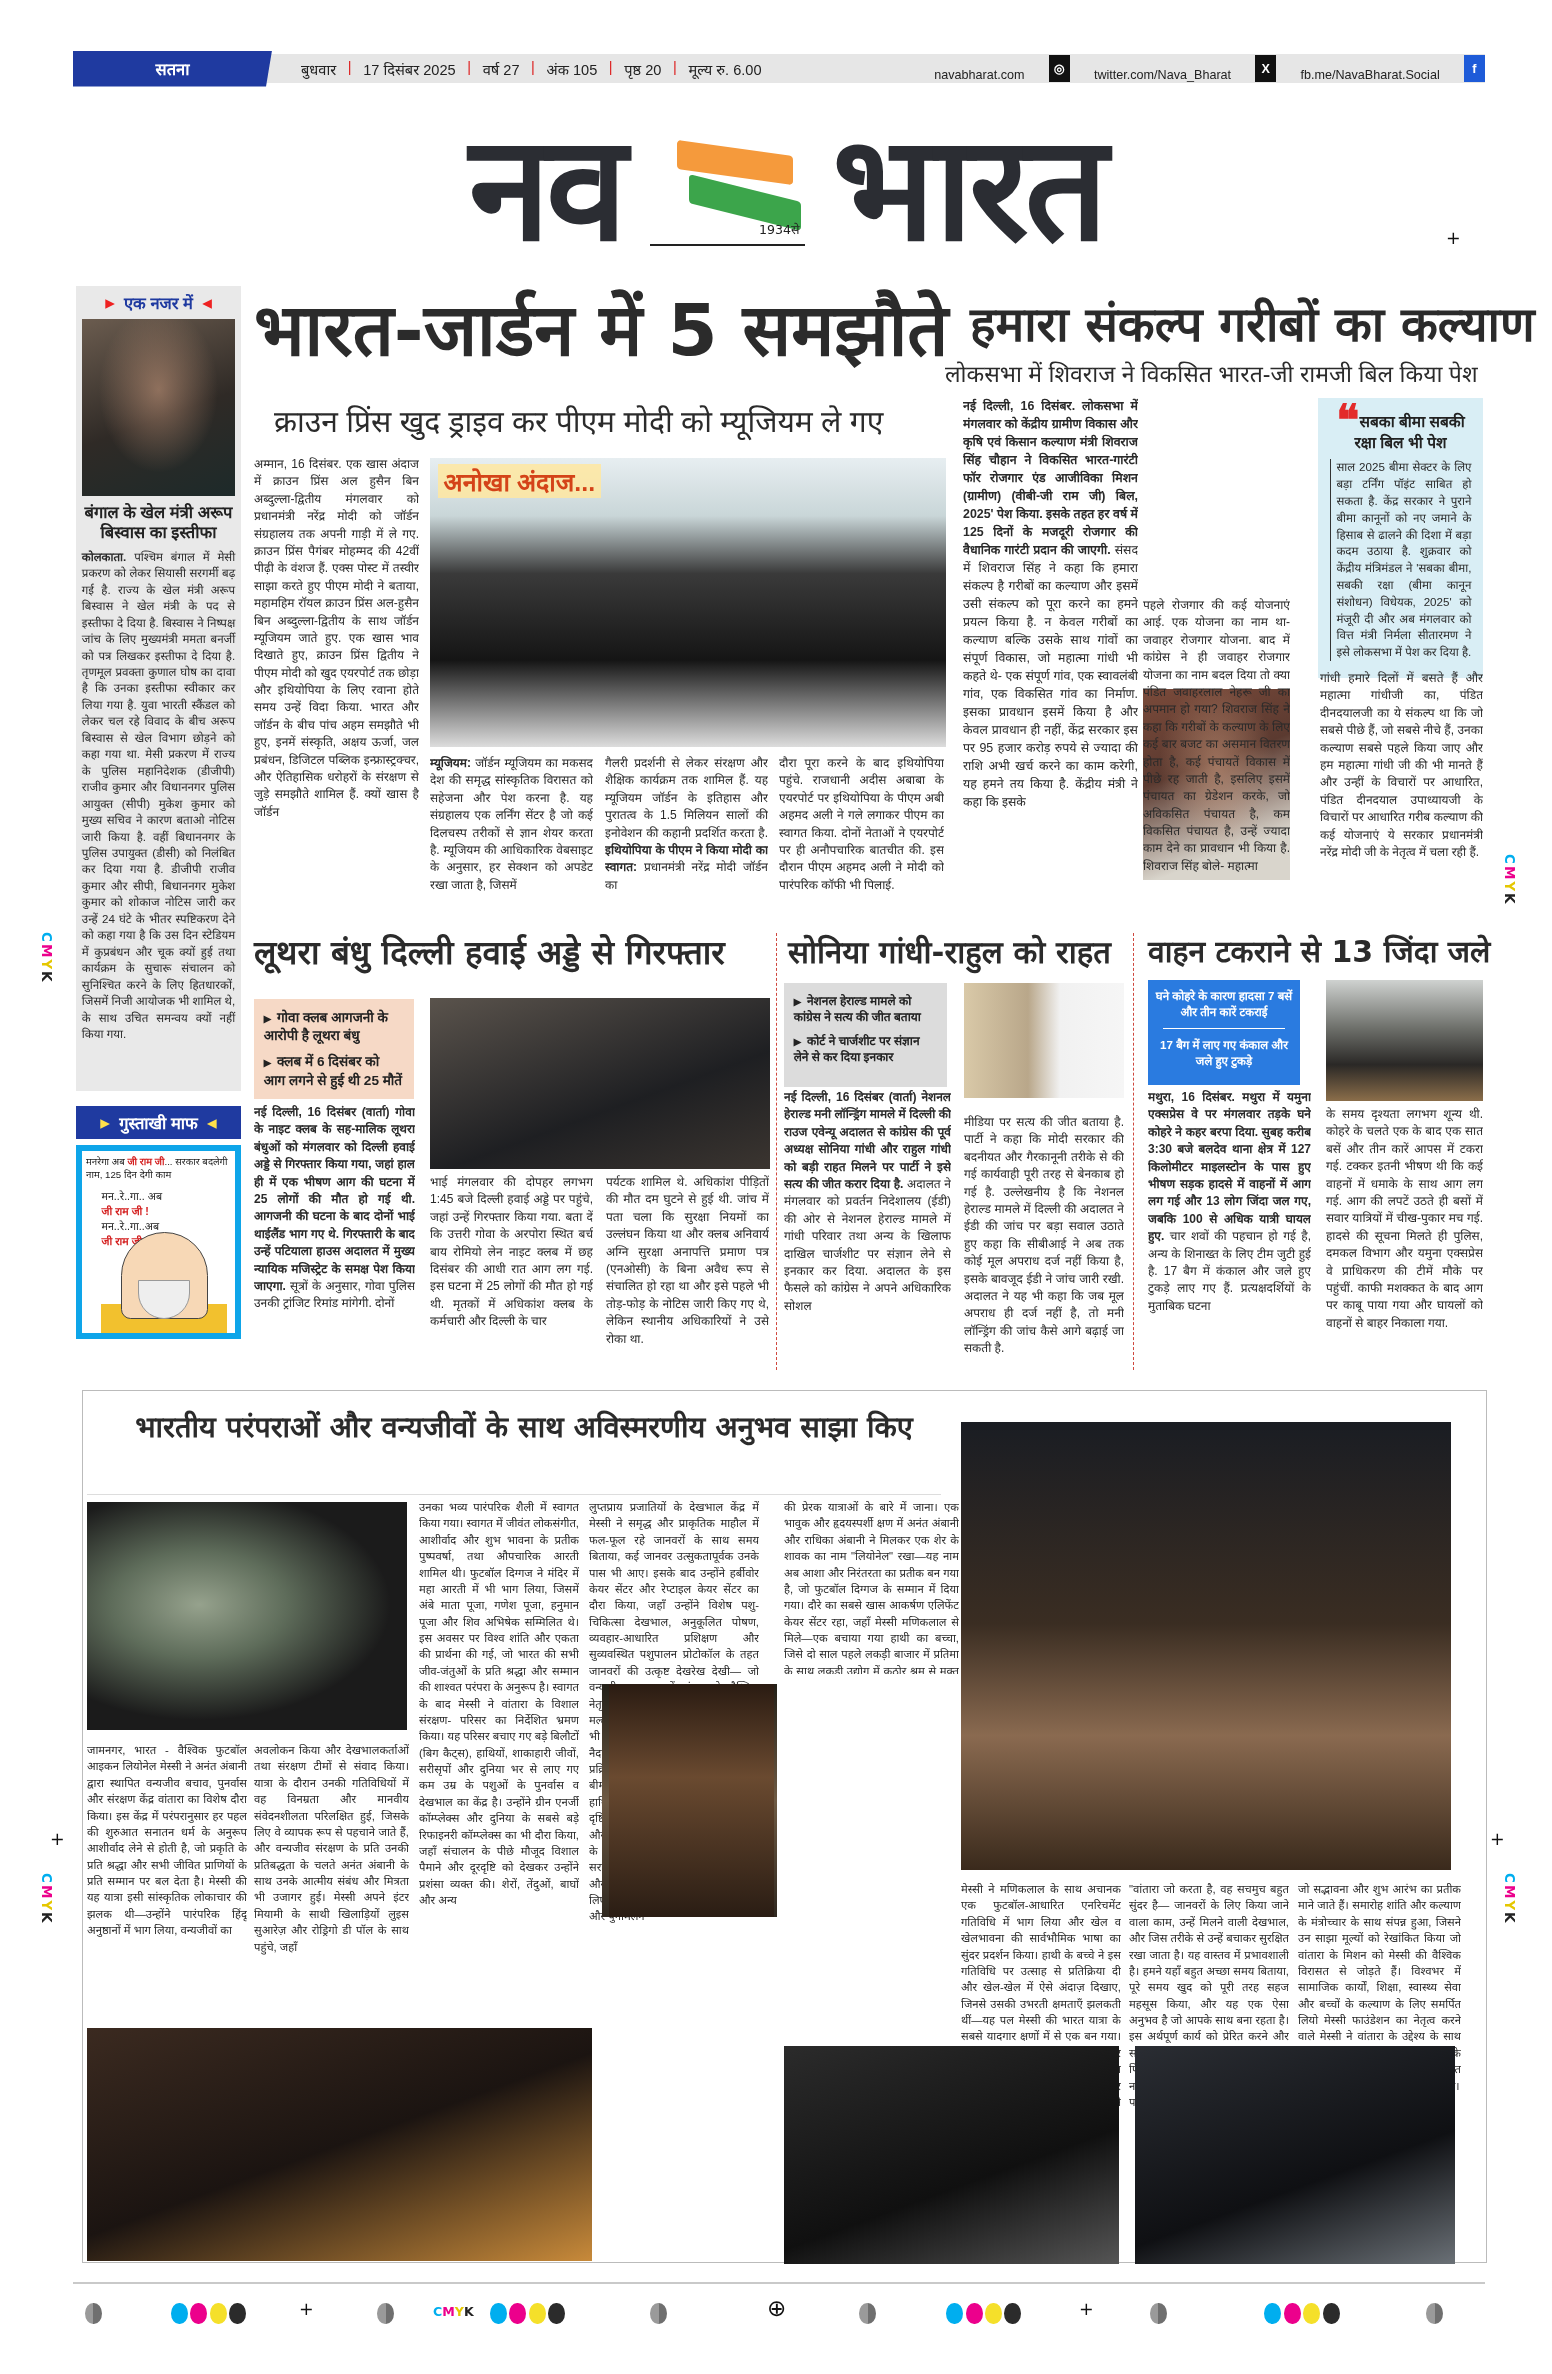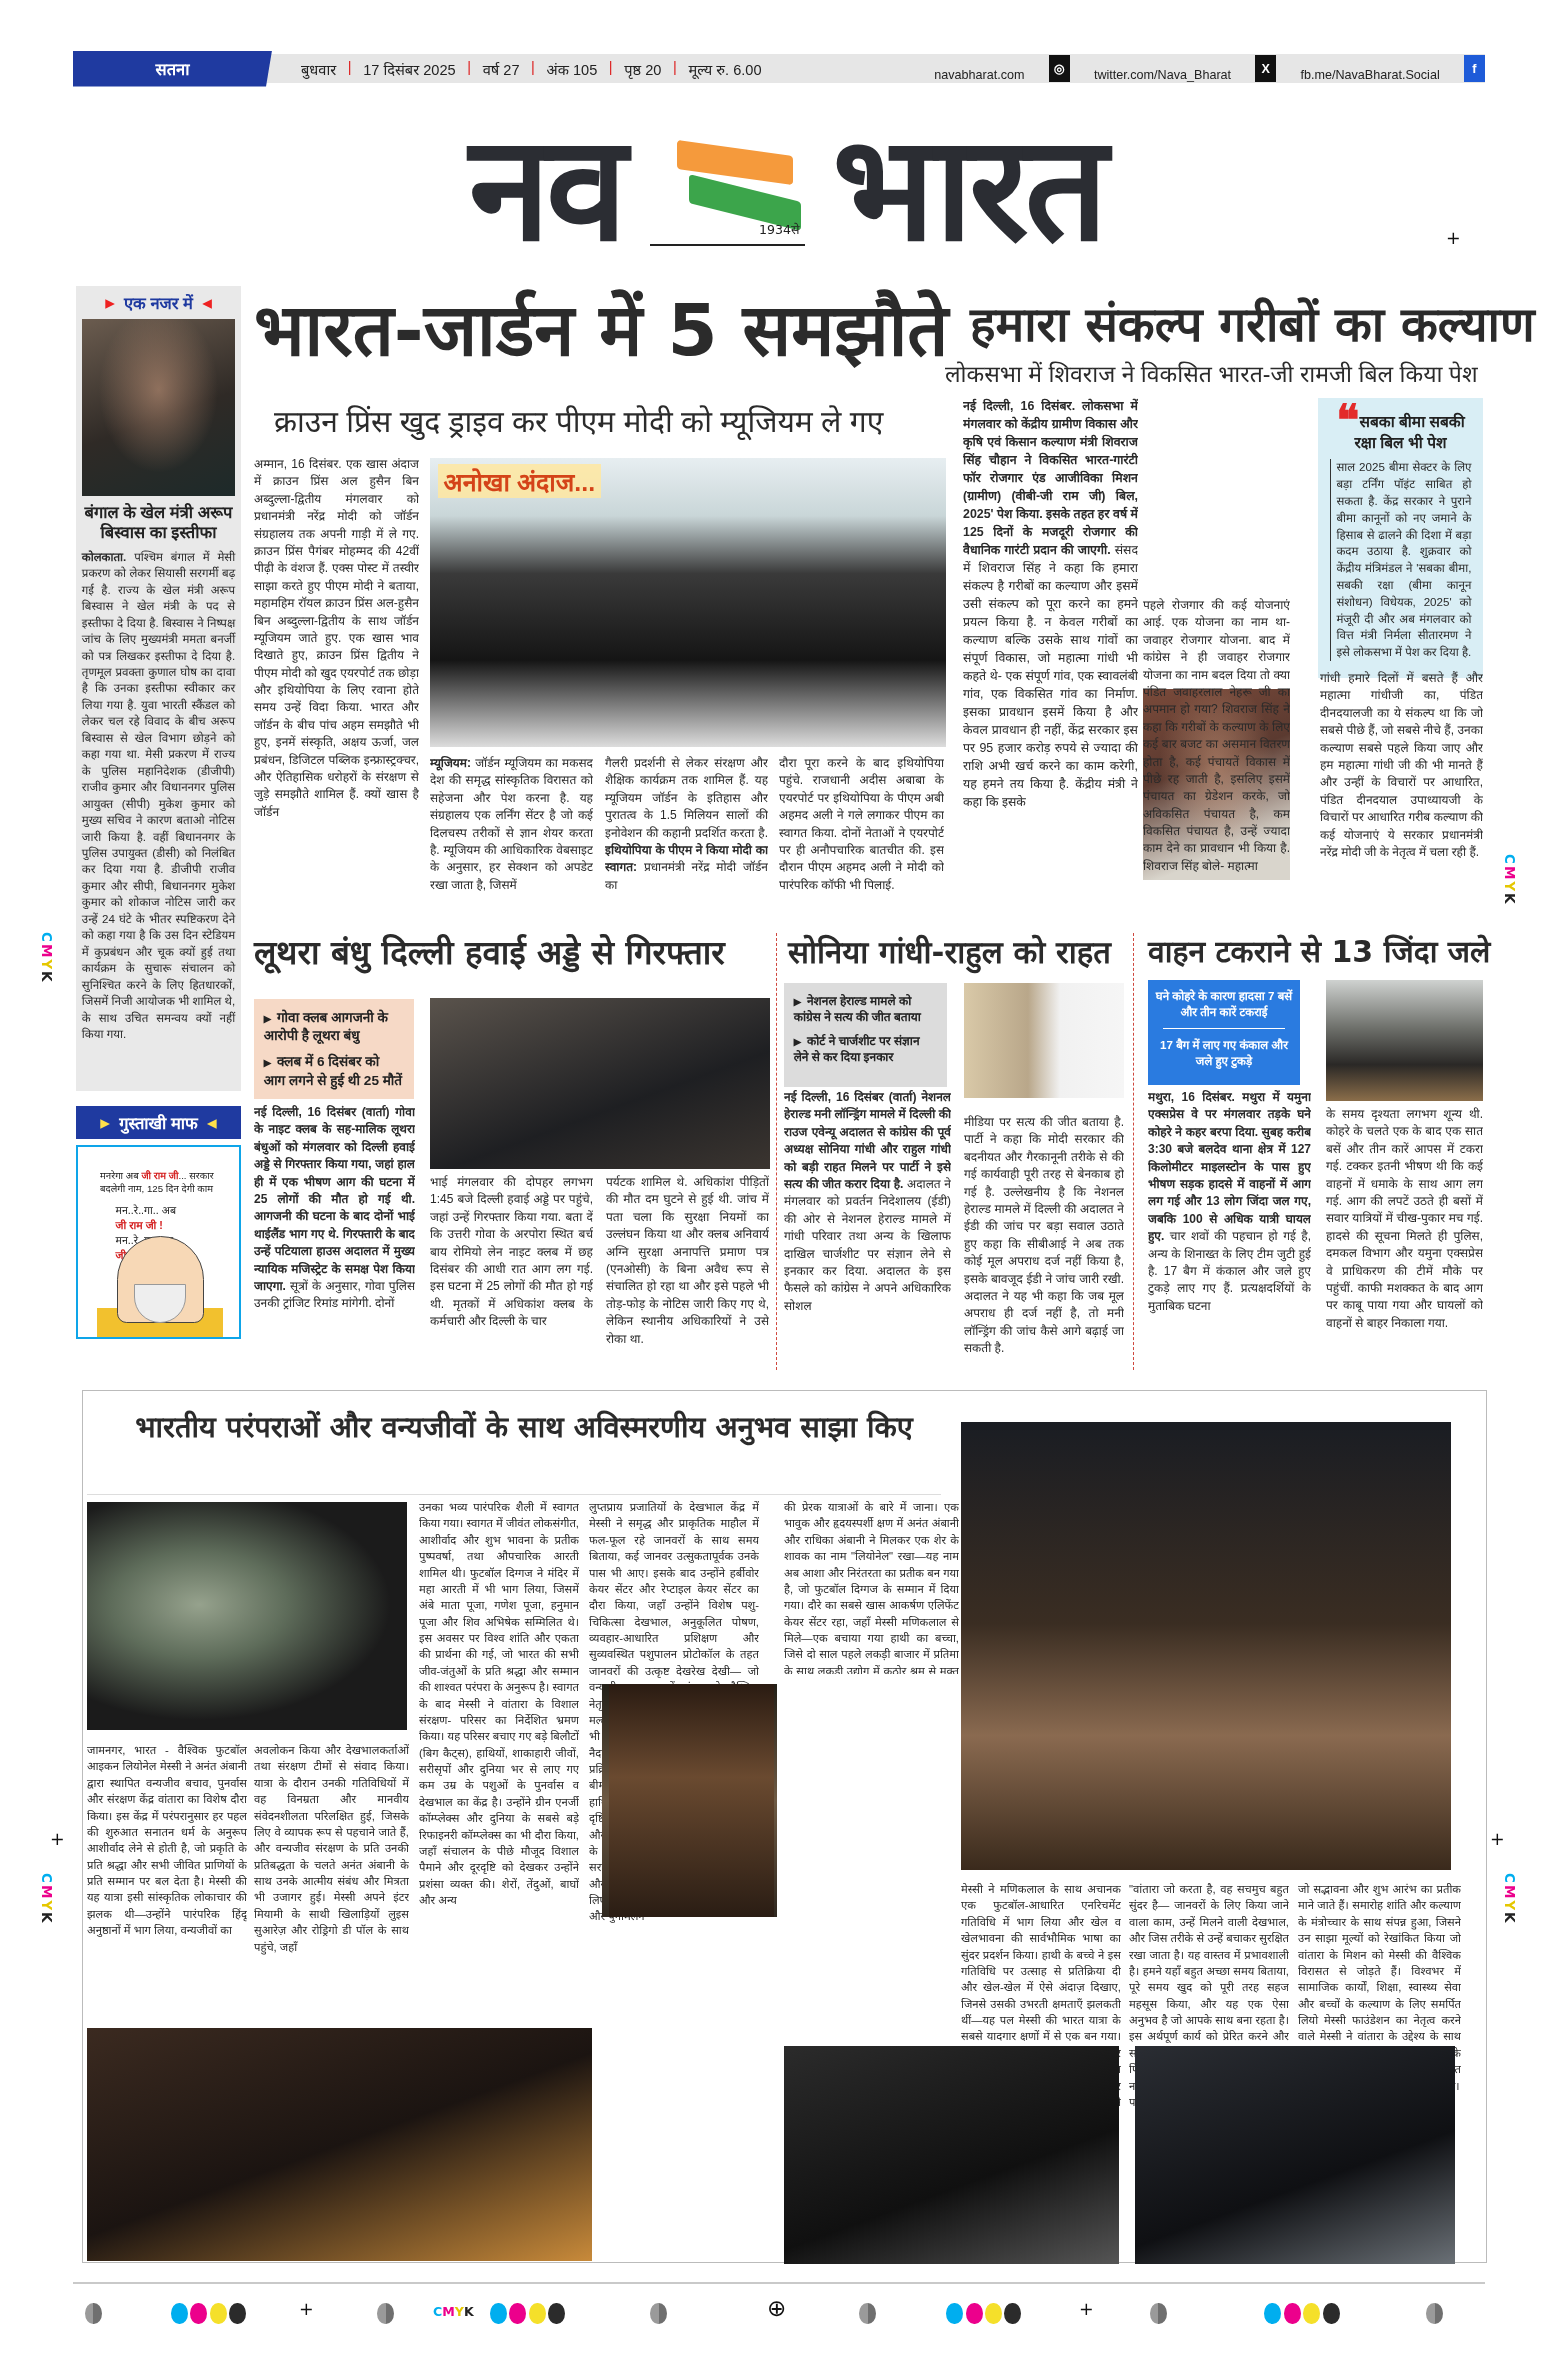--- a/index.html
+++ b/index.html
@@ -26,21 +26,21 @@
 .sidebox{left:76px;top:286px;width:165px;height:805px;background:#e9e9e9}
 .side-head{height:33px;display:flex;align-items:center;justify-content:center;gap:9.7px;color:#1f3aa0;font-weight:bold;font-size:16.5px;font-family:"Liberation Sans",sans-serif}
 .tri-r{color:#e22;font-size:11.6px}
 .photo{background:linear-gradient(160deg,#6b5c4f,#2f2a26 55%,#1d2a2a);position:relative;overflow:hidden}
 .photo::after{content:"";position:absolute;inset:0;background:radial-gradient(ellipse at 50% 40%,rgba(210,160,130,.55),transparent 55%)}
 .side-title{font-size:16.5px;font-weight:bold;text-align:center;line-height:1.25;padding:5.8px 3.9px;font-family:"Liberation Sans",sans-serif}
 .body-text{font-size:12px;line-height:1.45;text-align:justify;font-family:"Liberation Sans",sans-serif;color:#2a2a2a}
 .body-text b{font-weight:bold}
 .cartoon-head{left:76px;top:1106px;width:165px;height:33px;background:#1f3aa0;color:#fff;display:flex;align-items:center;justify-content:center;gap:9.7px;font-weight:bold;font-size:16.5px;font-family:"Liberation Sans",sans-serif}
 .cartoon-head .tri{color:#ffe14a;font-size:11.6px}
-.cartoon{left:76px;top:1145px;width:165px;height:194px;border:2px solid #0ea5e9;background:#fff;padding:22px;font-size:9.7px;font-family:"Liberation Sans",sans-serif;overflow:hidden}
+.cartoon{left:76px;top:1145px;width:165px;height:194px;border:6px solid #0ea5e9;background:#fff;padding:4px;font-size:9.7px;font-family:"Liberation Sans",sans-serif;overflow:hidden}
 .cartoon .red{color:#d41f1f;font-weight:bold}
 .toon-face{position:absolute;left:39px;bottom:0;width:87px;height:87px;border-radius:44px 44px 9.7px 9.7px;background:#f7d8b6;border:1.9px solid #444}
 .toon-beard{position:absolute;left:56px;bottom:0;width:52px;height:39px;background:#eee;border-radius:0 0 26px 26px;border:1px solid #999}
 .toon-body{position:absolute;left:19.4px;bottom:0;width:126px;height:29px;background:#f2c12e}
 
 .hl{font-family:"DejaVu Sans",sans-serif;font-weight:bold;color:#2b2b2b;line-height:1.05;white-space:nowrap}
 .sub{font-family:"Liberation Sans",sans-serif;color:#2b2b2b;white-space:nowrap}
 .img-car{background:linear-gradient(180deg,#e7eef1 0%,#c9d6d8 20%,#3a3a3a 40%,#151515 70%,#ddd 100%);position:relative;overflow:hidden}
 .tag{position:absolute;left:7.8px;top:5.8px;font-size:25px;font-weight:bold;color:#d44318;background:rgba(255,232,160,.85);padding:0 5.8px;font-family:"Liberation Sans",sans-serif}
 .quotebox{background:#d9eef5;padding:9.7px 11.6px}

